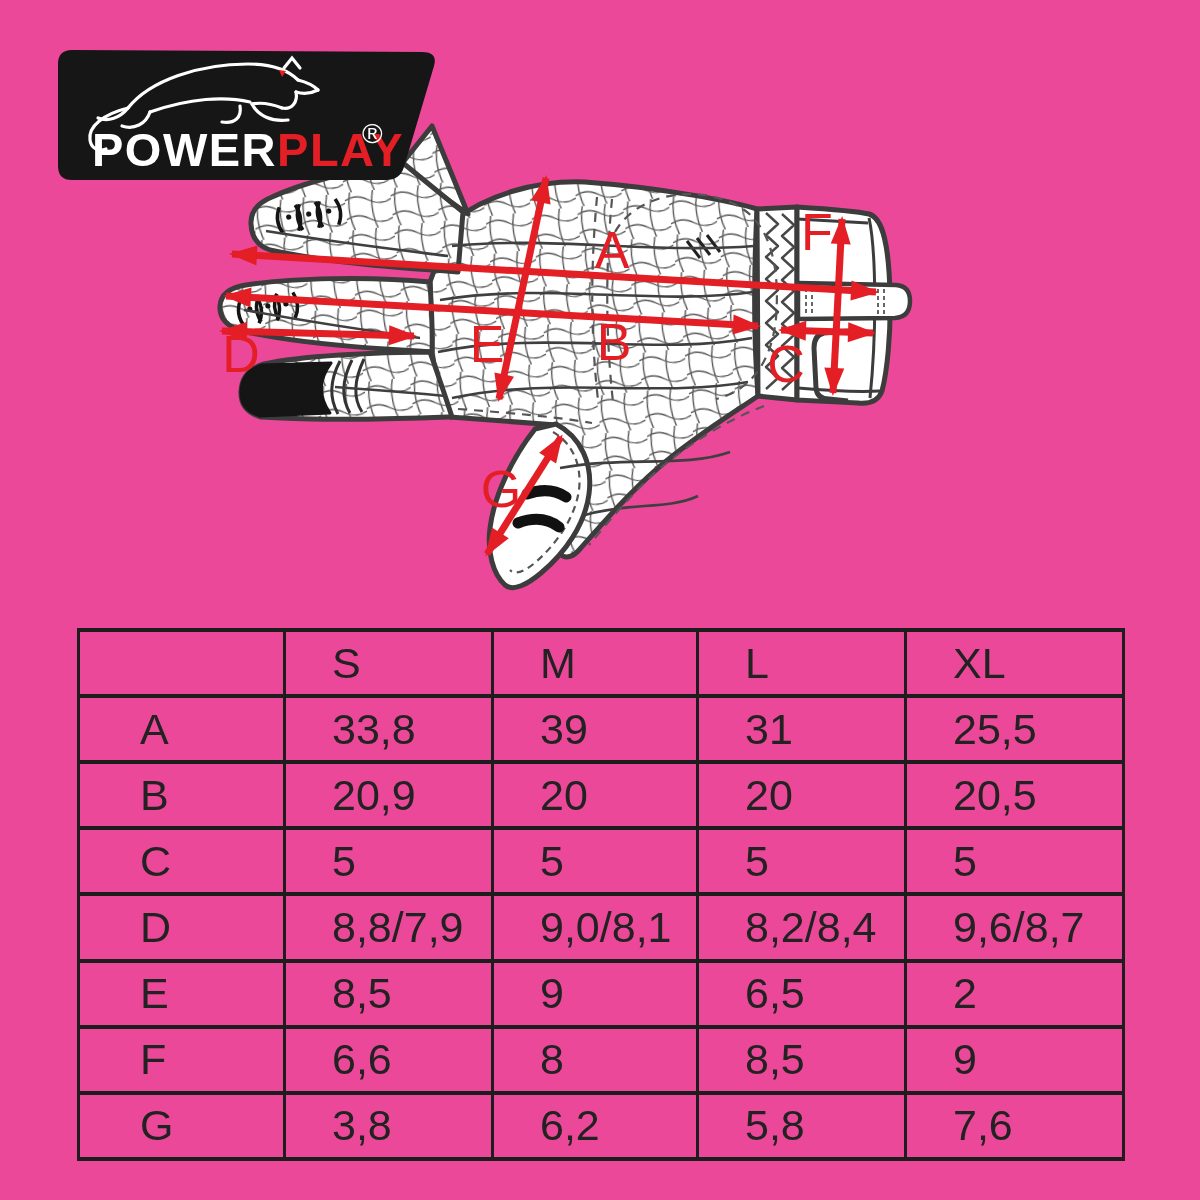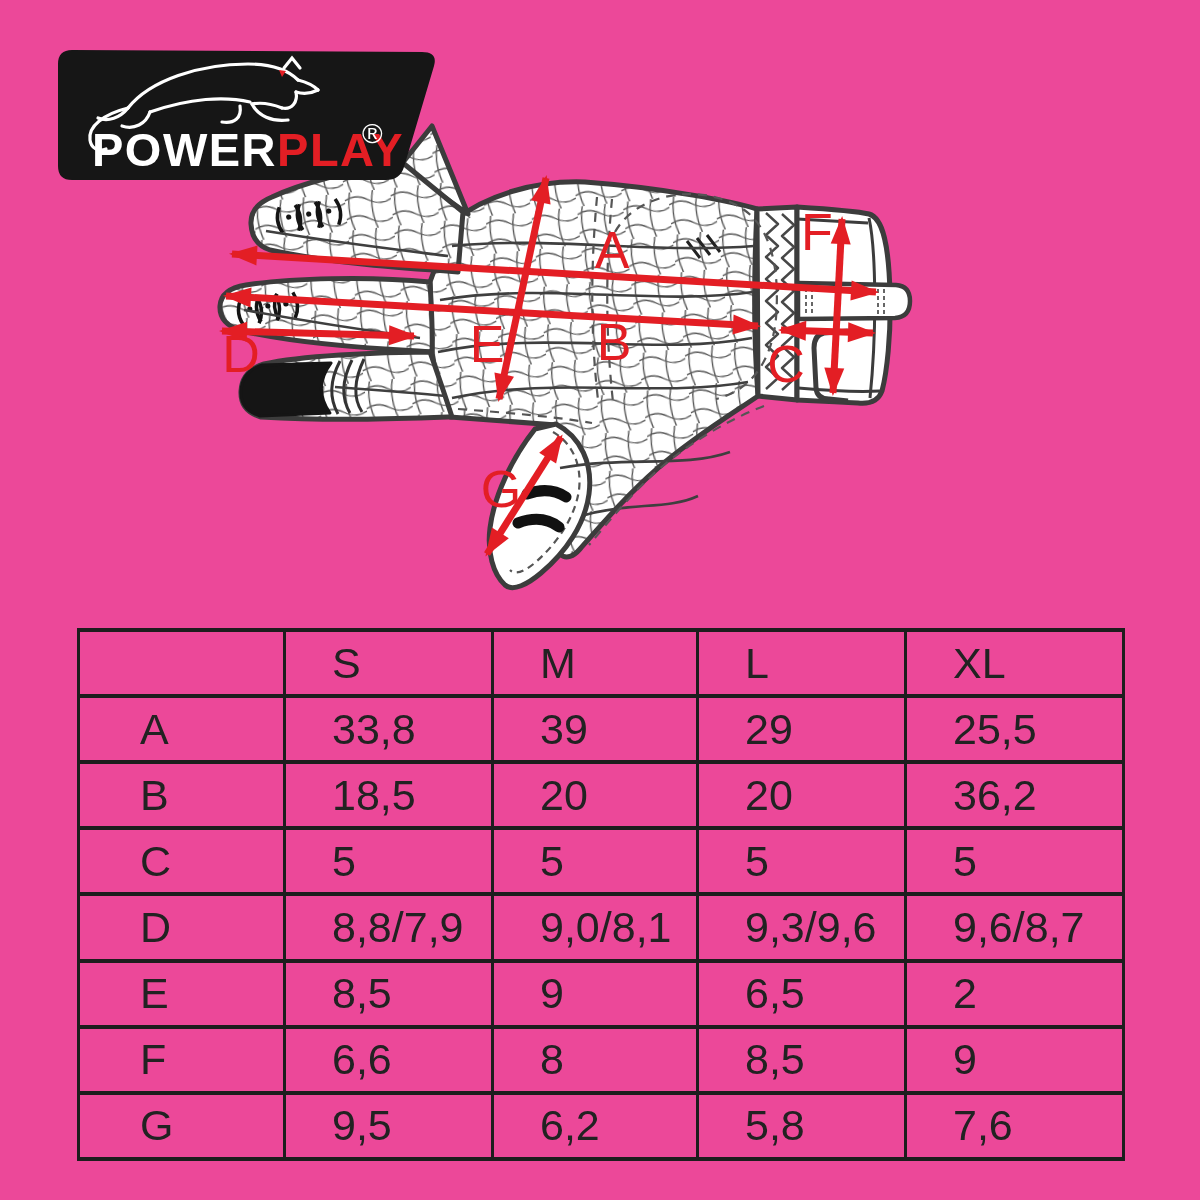--- a/index.html
+++ b/index.html
@@ -191,61 +191,61 @@
       <th>M</th>
       <th>L</th>
       <th>XL</th>
     </tr>
   </thead>
   <tbody>
     <tr>
       <td class="rowhead">A</td>
       <td>33,8</td>
       <td>39</td>
-      <td>29</td>
+      <td>31</td>
       <td>25,5</td>
     </tr>
     <tr>
       <td class="rowhead">B</td>
-      <td>18,5</td>
+      <td>20,9</td>
       <td>20</td>
       <td>20</td>
-      <td>36,2</td>
+      <td>20,5</td>
     </tr>
     <tr>
       <td class="rowhead">C</td>
       <td>5</td>
       <td>5</td>
       <td>5</td>
       <td>5</td>
     </tr>
     <tr>
       <td class="rowhead">D</td>
       <td>8,8/7,9</td>
       <td>9,0/8,1</td>
-      <td>9,3/9,6</td>
+      <td>8,2/8,4</td>
       <td>9,6/8,7</td>
     </tr>
     <tr>
       <td class="rowhead">E</td>
       <td>8,5</td>
       <td>9</td>
       <td>6,5</td>
       <td>2</td>
     </tr>
     <tr>
       <td class="rowhead">F</td>
       <td>6,6</td>
       <td>8</td>
       <td>8,5</td>
       <td>9</td>
     </tr>
     <tr>
       <td class="rowhead">G</td>
-      <td>9,5</td>
+      <td>3,8</td>
       <td>6,2</td>
       <td>5,8</td>
       <td>7,6</td>
     </tr>
   </tbody>
 </table>
 
 </div>
 
 </body></html>

